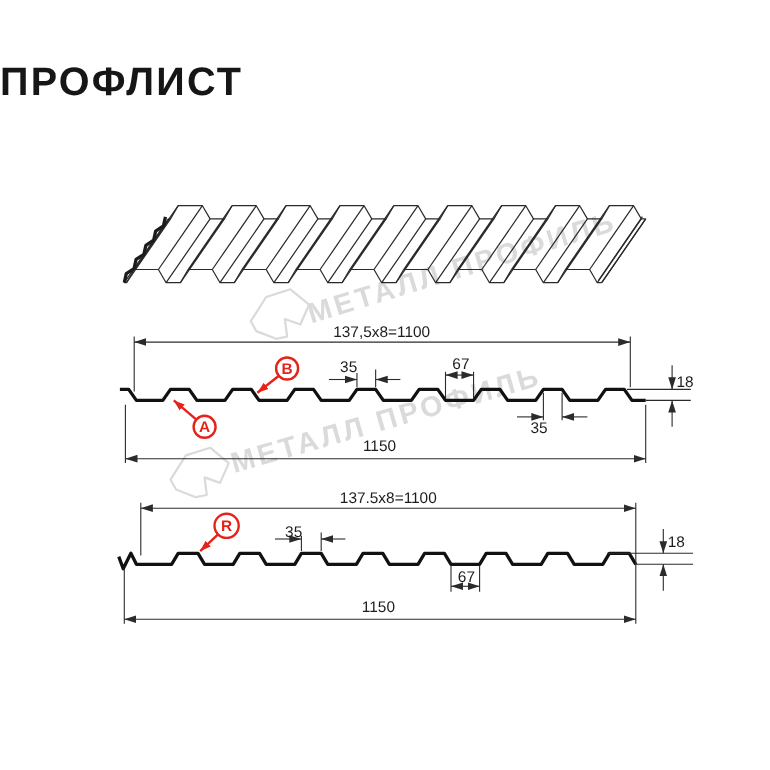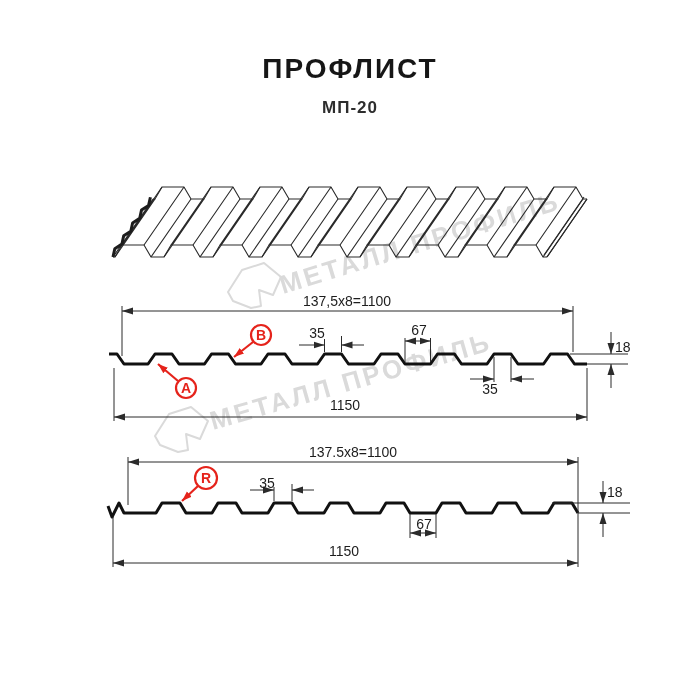--- a/index.html
+++ b/index.html
@@ -1,19 +1,19 @@
 <!DOCTYPE html>
 <html><head>
 <meta charset="utf-8">
 <style>
   html,body{margin:0;padding:0;background:#fff;}
   #page{position:relative;width:700px;height:700px;background:#ffffff;overflow:hidden;
         font-family:"Liberation Sans",sans-serif;}
-  .title{position:absolute;top:53px;left:0;width:700px;text-align:center;
-         font-size:28px;font-weight:bold;letter-spacing:2px;color:#161616;}
+  .title{position:absolute;top:53px;left:0;width:700px;
+         font-size:36px;font-weight:bold;letter-spacing:2px;color:#161616;}
   .subtitle{position:absolute;top:98px;left:0;width:700px;text-align:center;
             font-size:17px;font-weight:bold;letter-spacing:1px;color:#2d2d2d;}
   .footer{position:absolute;top:615px;left:0;width:700px;text-align:center;
           font-size:16px;font-weight:bold;letter-spacing:0.5px;color:#3a3a3a;}
   svg{position:absolute;top:0;left:0;}
   .dim{font-size:14px;fill:#1d1d1d;}
   .dimline{stroke:#2b2b2b;stroke-width:1;fill:none;}
   .thin{stroke:#2b2b2b;stroke-width:1;fill:none;}
   .prof{stroke:#111;stroke-width:3;fill:none;stroke-linejoin:round;}
   .p3d{stroke:#2a2a2a;stroke-width:1.1;fill:none;stroke-linejoin:round;}
@@ -21,21 +21,20 @@
   .redtxt{font-size:14px;font-weight:bold;fill:#e5231b;}
   .wmtxt{font-size:26px;font-weight:bold;letter-spacing:3px;fill:#dadada;}
   .wmlogo{stroke:#dadada;stroke-width:2;fill:none;stroke-linejoin:round;}
 </style>
 </head>
 <body>
 
 <div id="page">
 
   <div class="title">ПРОФЛИСТ</div>
-  <div class="subtitle">МП-20</div>
 
   <svg width="700" height="700" viewBox="0 0 700 700">
     <defs>
       <marker id="mE" markerWidth="12" markerHeight="9" refX="11" refY="4.5" orient="auto" markerUnits="userSpaceOnUse">
         <path d="M11,4.5 L0,1 L0,8 Z" fill="#2b2b2b"></path>
       </marker>
       <marker id="mS" markerWidth="12" markerHeight="9" refX="1" refY="4.5" orient="auto" markerUnits="userSpaceOnUse">
         <path d="M1,4.5 L12,1 L12,8 Z" fill="#2b2b2b"></path>
       </marker>
       <marker id="mR" markerWidth="11" markerHeight="9" refX="10" refY="4.5" orient="auto" markerUnits="userSpaceOnUse">

